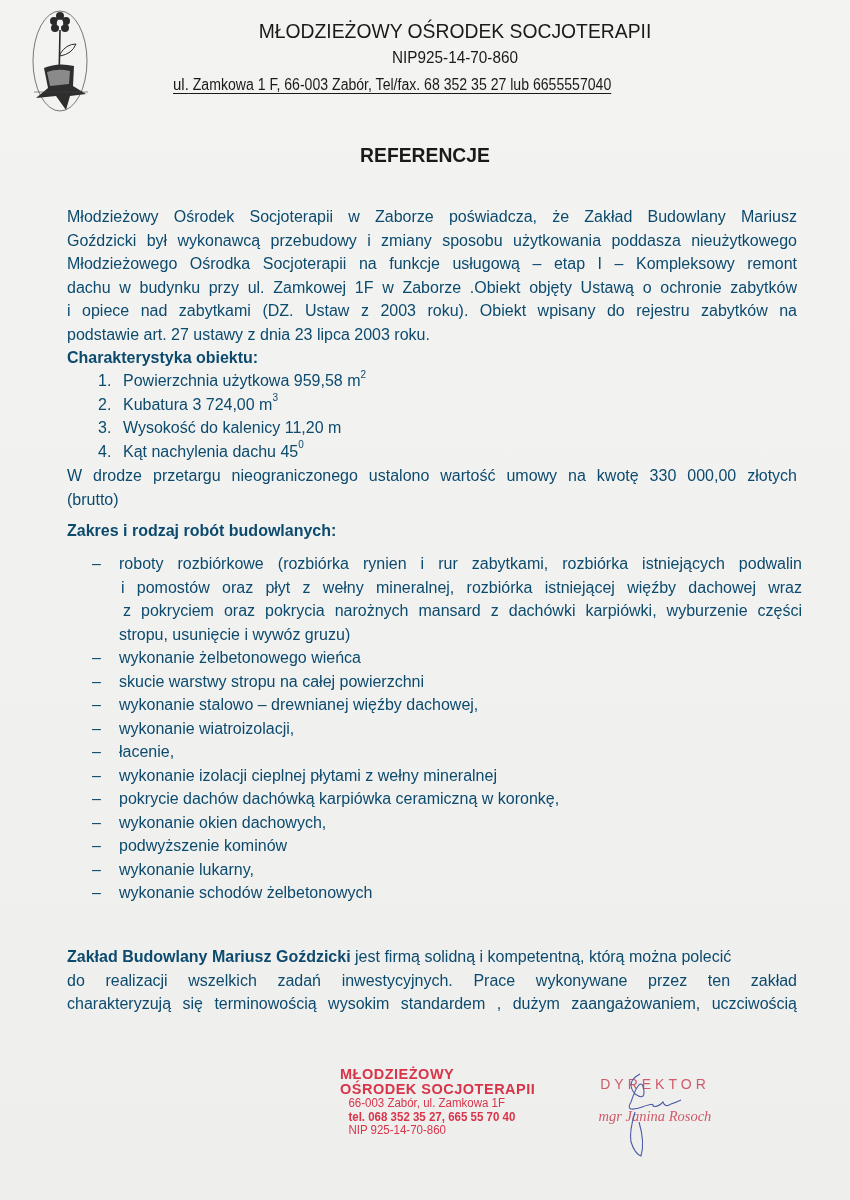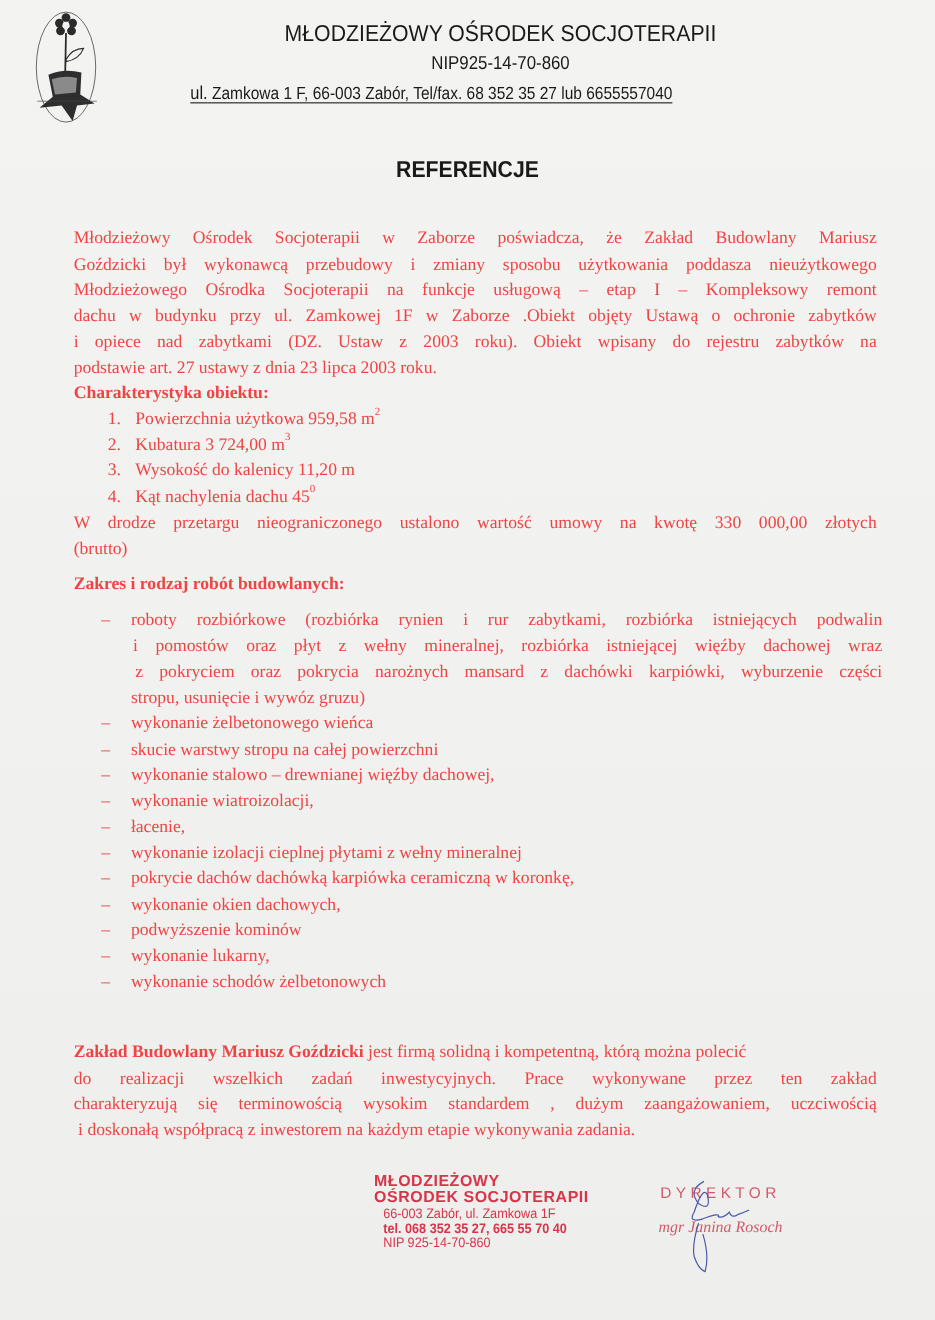--- a/index.html
+++ b/index.html
@@ -40,22 +40,22 @@
 
     .doc-title {
       position: absolute; left: 0; width: 850px; top: 143px; text-align: center;
       font-family: "Liberation Sans", sans-serif; font-weight: bold; font-size: 21px;
       transform: scaleX(0.92); transform-origin: 425px 0;
       color: #1a1a1a;
     }
 
     
     .serif {
-      font-family: Liberation Serif, serif; font-size: 16px; line-height: 23.5px;
-      color: #ef4444;
+      font-family: Liberation Sans, sans-serif; font-size: 16px; line-height: 23.5px;
+      color: #0c4a6e;
     }
     .intro {
       position: absolute; left: 67px; top: 205px; width: 730px;
       text-align: justify; text-align-last: left;
     }
     .jline { display: block; text-align: justify; text-align-last: justify; }
     .lline { display: block; text-align: left; }
 
     .char-head {
       position: absolute; left: 67px; top: 346px; font-weight: bold;
@@ -179,21 +179,20 @@
     <li><span class="dash">–</span><span>wykonanie okien dachowych,</span></li>
     <li><span class="dash">–</span><span>podwyższenie kominów</span></li>
     <li><span class="dash">–</span><span>wykonanie lukarny,</span></li>
     <li><span class="dash">–</span><span>wykonanie schodów żelbetonowych</span></li>
   </ul>
 
   <div class="closing serif">
     <span class="lline"><b>Zakład Budowlany Mariusz Goździcki</b><span> jest firmą solidną i kompetentną, którą można  polecić</span></span>
     <span class="jline">do realizacji wszelkich zadań inwestycyjnych. Prace wykonywane  przez ten zakład</span>
     <span class="jline">charakteryzują się terminowością wysokim standardem , dużym zaangażowaniem, uczciwością</span>
-    <span class="lline" style="white-space:pre"> i doskonałą współpracą z inwestorem na każdym etapie wykonywania zadania.</span>
   </div>
 
   <div class="stamp-red">
     <div class="s1">MŁODZIEŻOWY</div>
     <div class="s2">OŚRODEK SOCJOTERAPII</div>
     <div class="s3">66-003 Zabór, ul. Zamkowa 1F</div>
     <div class="s4">tel. 068 352 35 27, 665 55 70 40</div>
     <div class="s5">NIP 925-14-70-860</div>
   </div>
 

